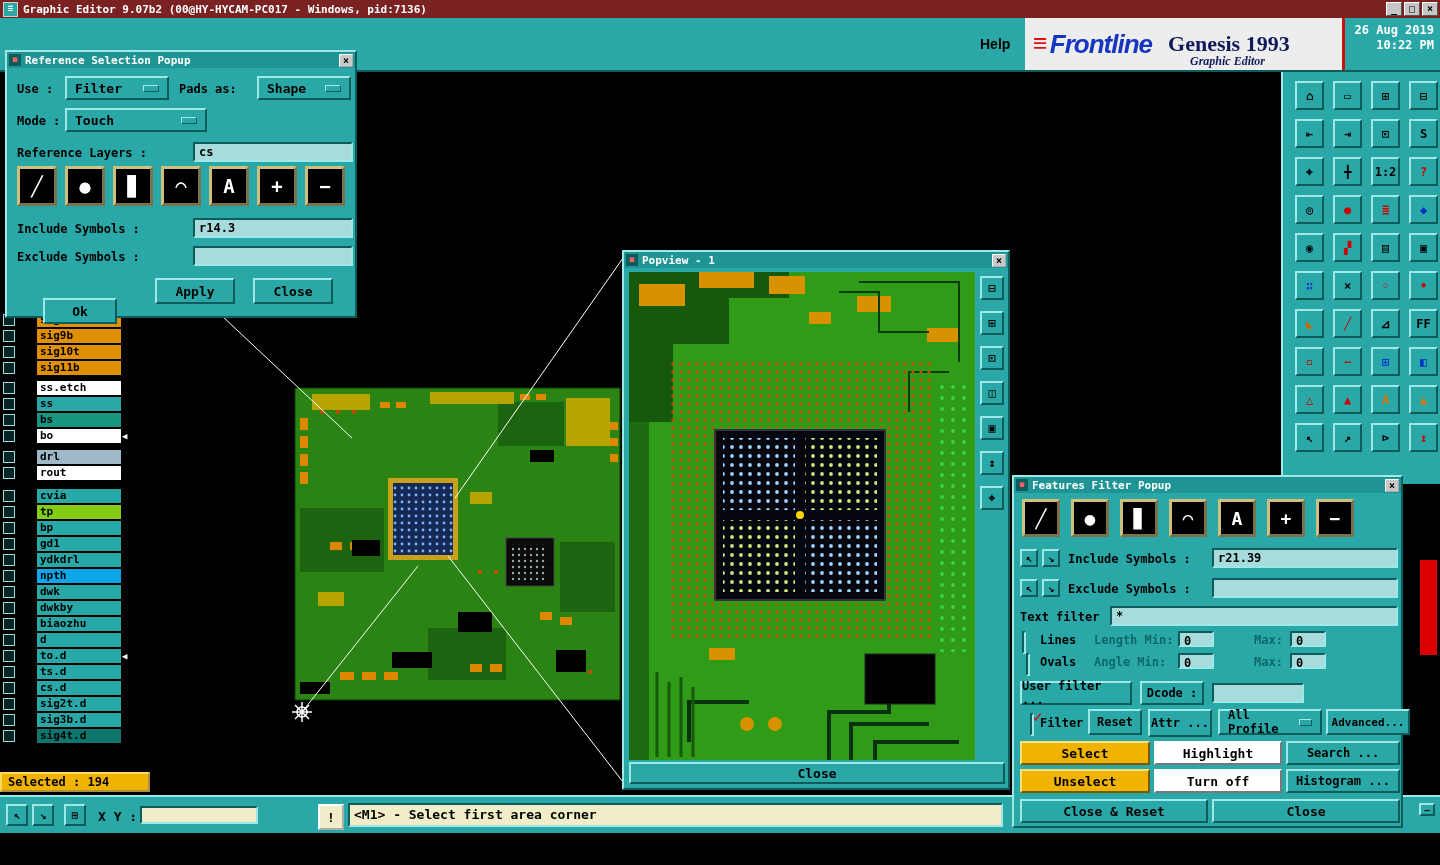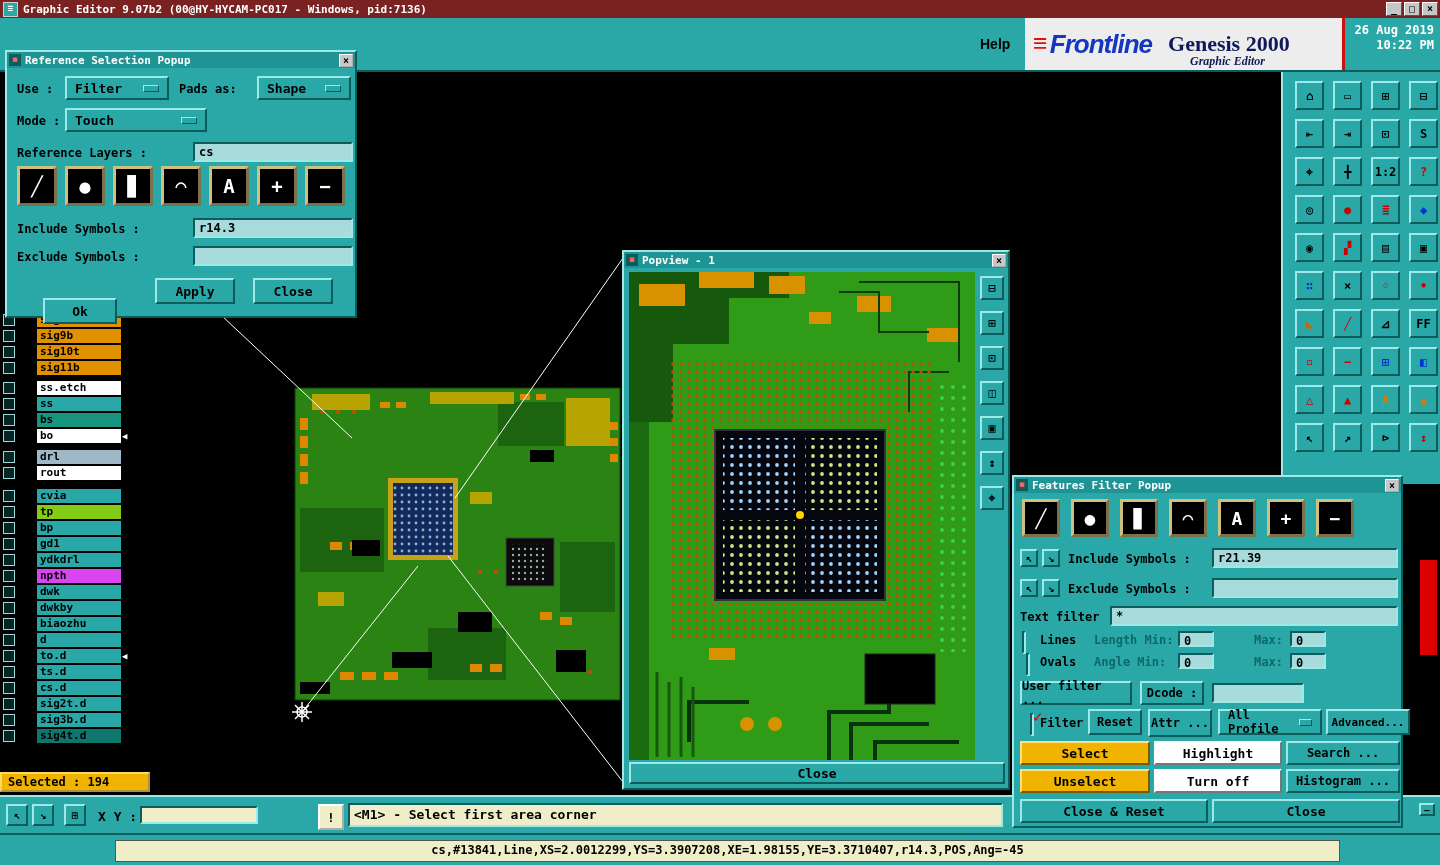--- a/index.html
+++ b/index.html
@@ -107,21 +107,21 @@
         <span class="win-btn">□</span>
         <span class="win-btn">×</span>
       </span>
   </div>
 
   <div class="abs header">
     <span class="help">Help</span>
     <div class="brand-panel">
       <span class="logo-mark">≡</span>
       <span class="logo-text">Frontline</span>
-      <span class="product">Genesis 2000</span>
+      <span class="product">Genesis 1993</span>
     </div>
     <span class="subtitle">Graphic Editor</span>
     <div class="brand-divider"></div>
     <div class="datetime">
       <div>26 Aug 2019</div>
       <div>10:22 PM</div>
     </div>
   </div>
 
   <div class="abs" style="left:0;top:72px;width:1440px;height:723px;z-index:1;">
@@ -463,21 +463,21 @@
       </div>
 
       <div class="layer-row">
         <span class="layer-check"></span>
         <span class="layer-box" style="background-color: rgb(42, 168, 168);">ydkdrl</span>
         <span class="layer-arrow"></span>
       </div>
 
       <div class="layer-row">
         <span class="layer-check"></span>
-        <span class="layer-box" style="background-color: #d946ef;">npth</span>
+        <span class="layer-box" style="background-color: #0ea5e9;">npth</span>
         <span class="layer-arrow"></span>
       </div>
 
       <div class="layer-row">
         <span class="layer-check"></span>
         <span class="layer-box" style="background-color: rgb(42, 168, 168);">dwk</span>
         <span class="layer-arrow"></span>
       </div>
 
       <div class="layer-row">
@@ -811,17 +811,14 @@
     <div class="abs sm-icon-btn raised" style="left:64px;top:7px;width:22px;height:22px;">
       <span>⊞</span>
     </div>
     <span class="abs lbl" style="left:98px;top:12px;font-size:13px;">X Y :</span>
     <div class="abs sunken field cream" style="left:140px;top:9px;width:118px;height:18px;"></div>
     <div class="abs dlg-btn" style="left:318px;top:7px;width:22px;height:22px;background:#f0eec8;border:2px outset #fff;">!</div>
     <div class="abs sunken field cream" style="left:348px;top:6px;width:655px;height:24px;line-height:20px;font-size:13px;">&lt;M1&gt; - Select first area corner</div>
     <div class="abs dlg-btn raised" style="left:1419px;top:6px;width:16px;height:13px;font-size:9px;">—</div>
   </div>
 
-  <div class="abs infobar">
-    <div class="abs field" style="left:115px;top:5px;width:1215px;height:20px;background:#f0eec8;border:1px solid #555;text-align:center;line-height:18px;">cs,#13841,Line,XS=2.0012299,YS=3.3907208,XE=1.98155,YE=3.3710407,r14.3,POS,Ang=-45</div>
-  </div>
 
 </div>
 
 </body></html>

